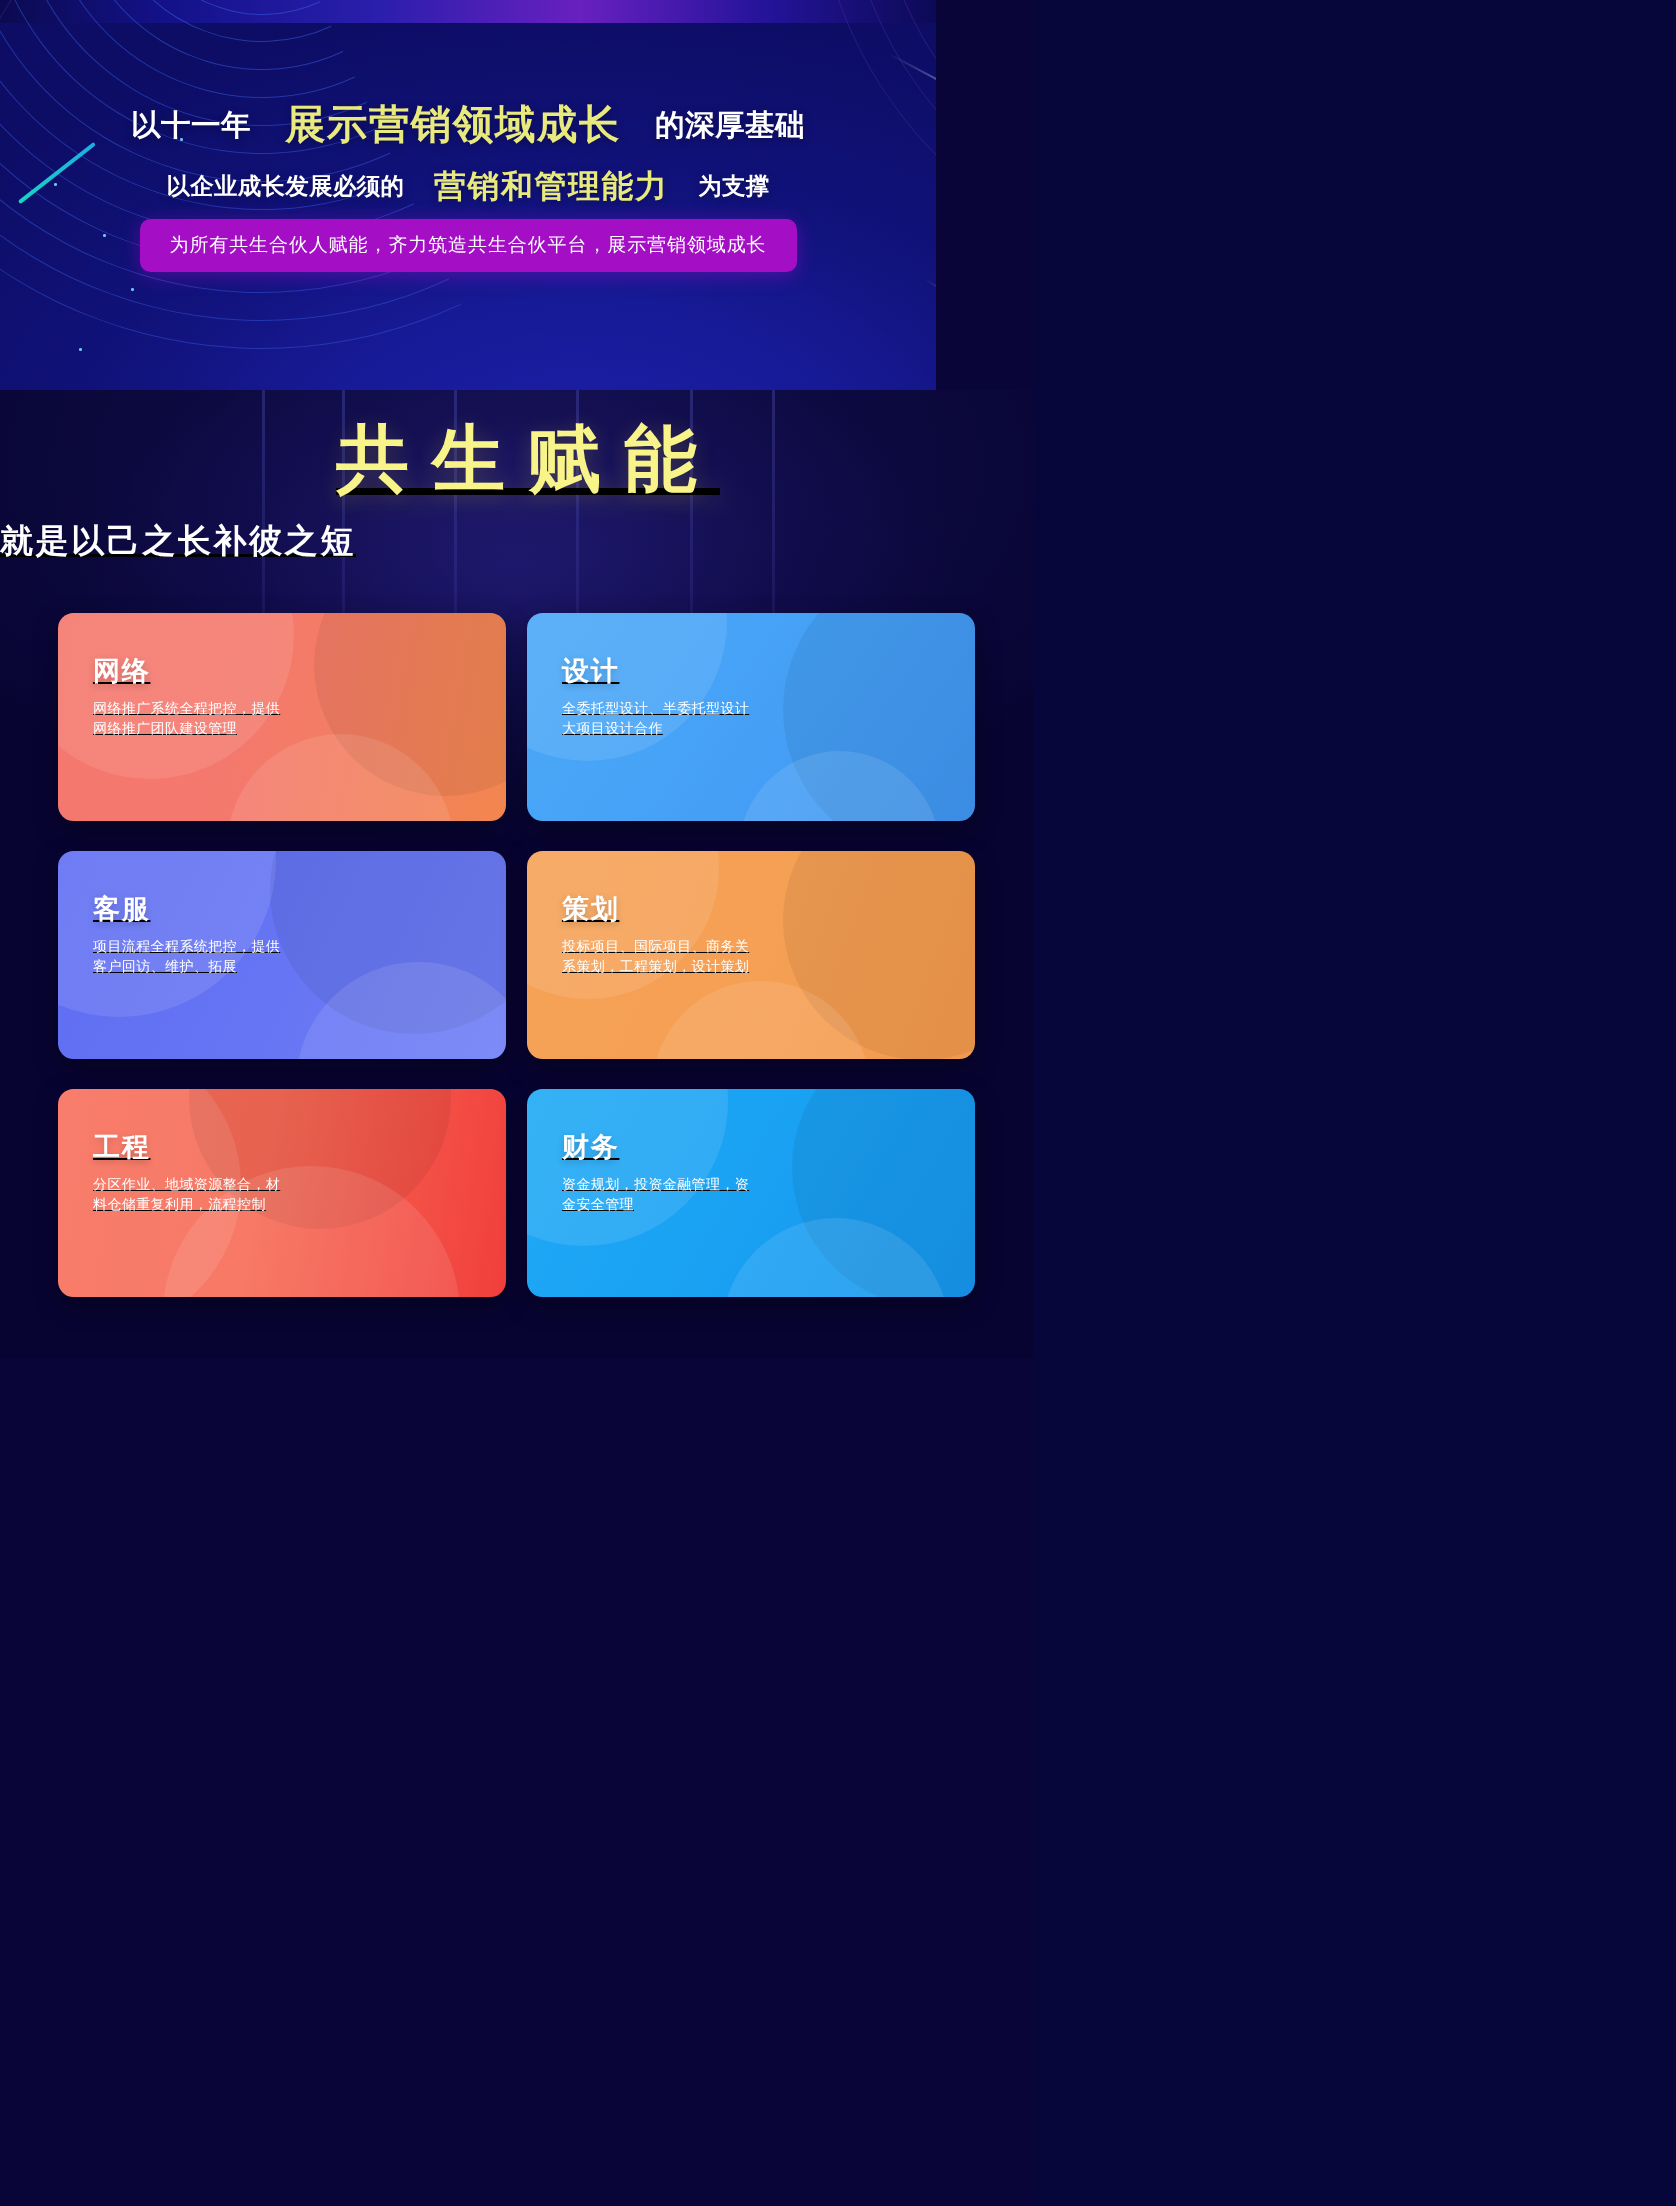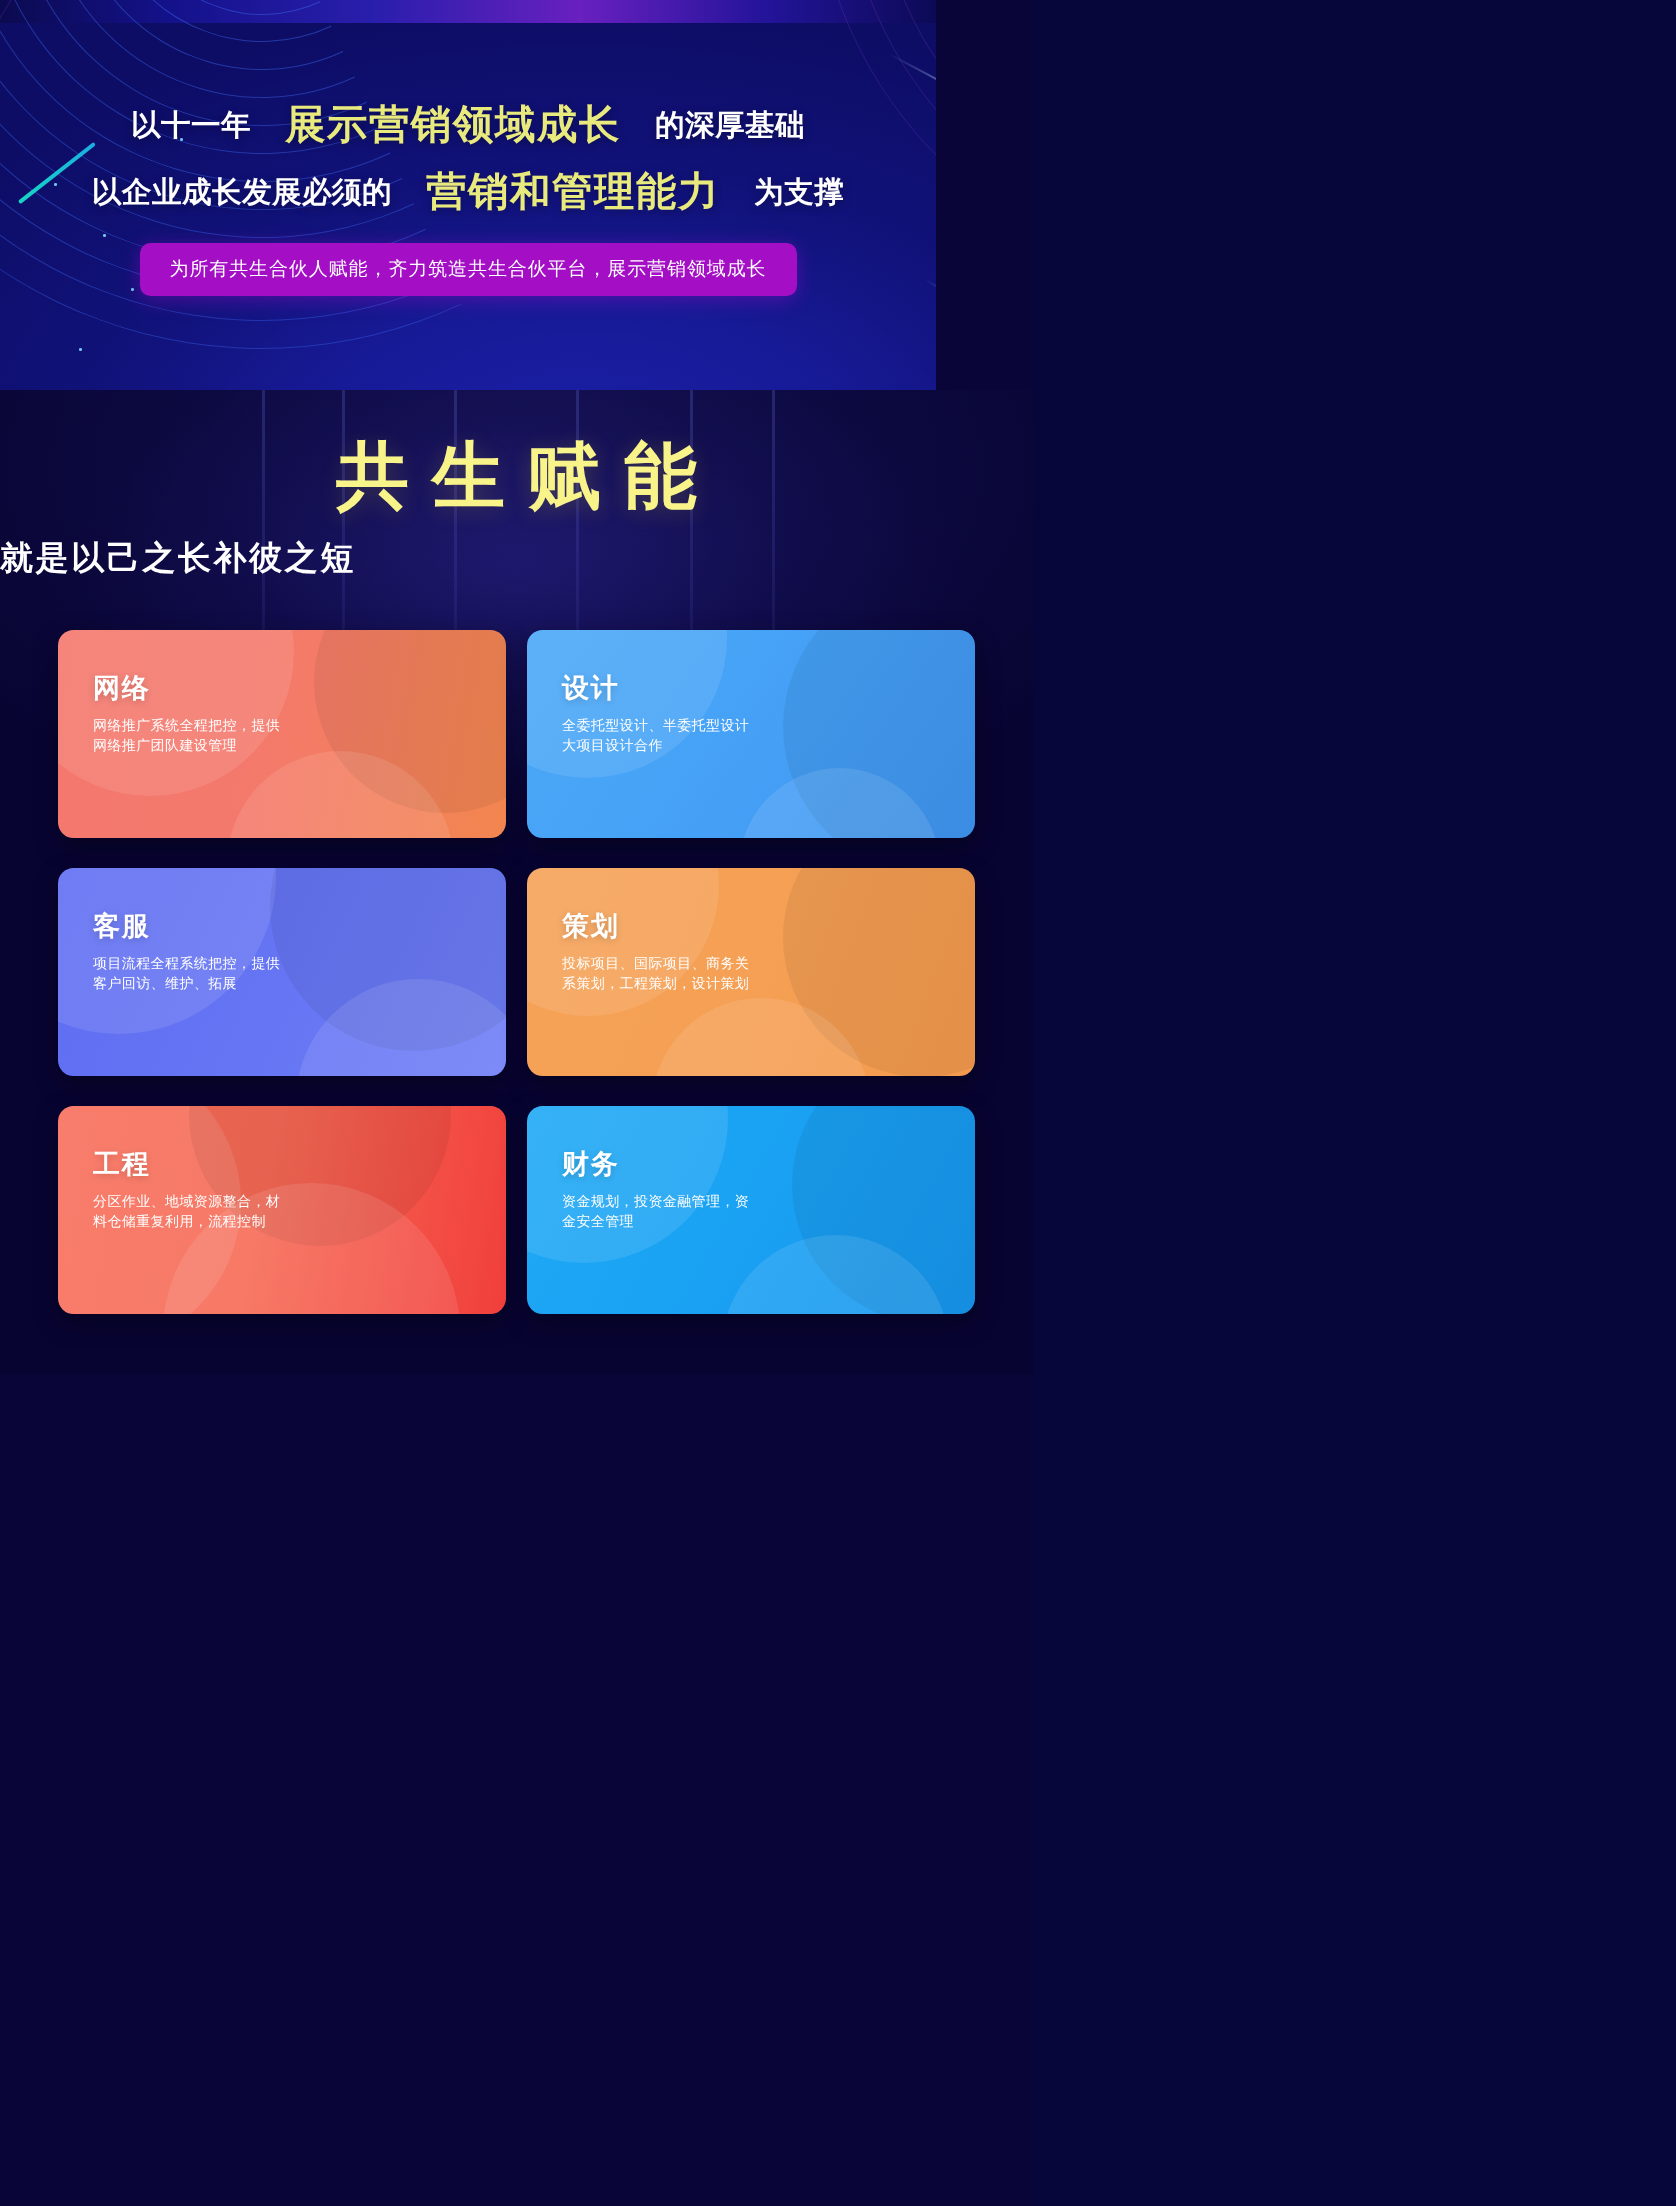--- a/index.html
+++ b/index.html
@@ -56,21 +56,21 @@
   .spark { position:absolute; width:2.6px; height:2.6px; border-radius:50%; background:#7fd8ff; opacity:.9; }
 
   .hero-inner { position:relative; z-index:5; padding-top:103px; text-align:center; }
 
   .head-line {
     white-space:nowrap; line-height:1;
     font-weight:bold; letter-spacing:0.4px;
     text-shadow:0 1.7px 8.7px rgba(0,0,0,.35);
   }
   .head-line.l1 { font-size:38px; margin-bottom:24.5px; }
-  .head-line.l2 { font-size:38px; margin-bottom:31px; }
+  .head-line.l2 { font-size:30px; margin-bottom:16px; }
   .hl-white { color:#ffffff; font-size:.78em; vertical-align:middle; }
   .hl-yellow { color:#e9ea7d; font-size:1em; vertical-align:middle; letter-spacing:1.7px; }
   .hl-yellow.big { font-size:1.06em; }
   .sp { display:inline-block; width:12.2px; }
 
   .pill {
     display:inline-block;
     background:#a40fc6;
     color:#ffffff;
     font-size:19px;
@@ -78,26 +78,27 @@
     padding:13px 30px 14px;
     border-radius:10.5px;
     box-shadow:0 3.5px 19px rgba(150,10,200,.45);
     white-space:nowrap;
   }
 
   
   .main {
     position:relative;
     width:1033px;
-    padding-top:45px;
+    padding-top:28px;
     padding-bottom:61px;
     background:
       radial-gradient(ellipse 664px 376px at 50% 8%, #151152 0%, #0d0a42 48%, #080432 100%),
       linear-gradient(180deg,#0a0640 0%,#0a0535 40%,#0b0638 100%);
     overflow:hidden;
+    text-decoration:underline;
   }
   .main-glow {
     position:absolute; left:50%; top:-52px; transform:translateX(-50%);
     width:873px; height:454px; border-radius:50%;
     background:radial-gradient(ellipse at center, rgba(60,50,190,.30) 0%, rgba(40,30,140,.12) 45%, rgba(0,0,0,0) 72%);
     pointer-events:none;
   }
   .main-ray {
     position:absolute; top:0; width:2.6px; height:384px;
     background:linear-gradient(180deg, rgba(120,130,255,.22), rgba(120,130,255,0));

